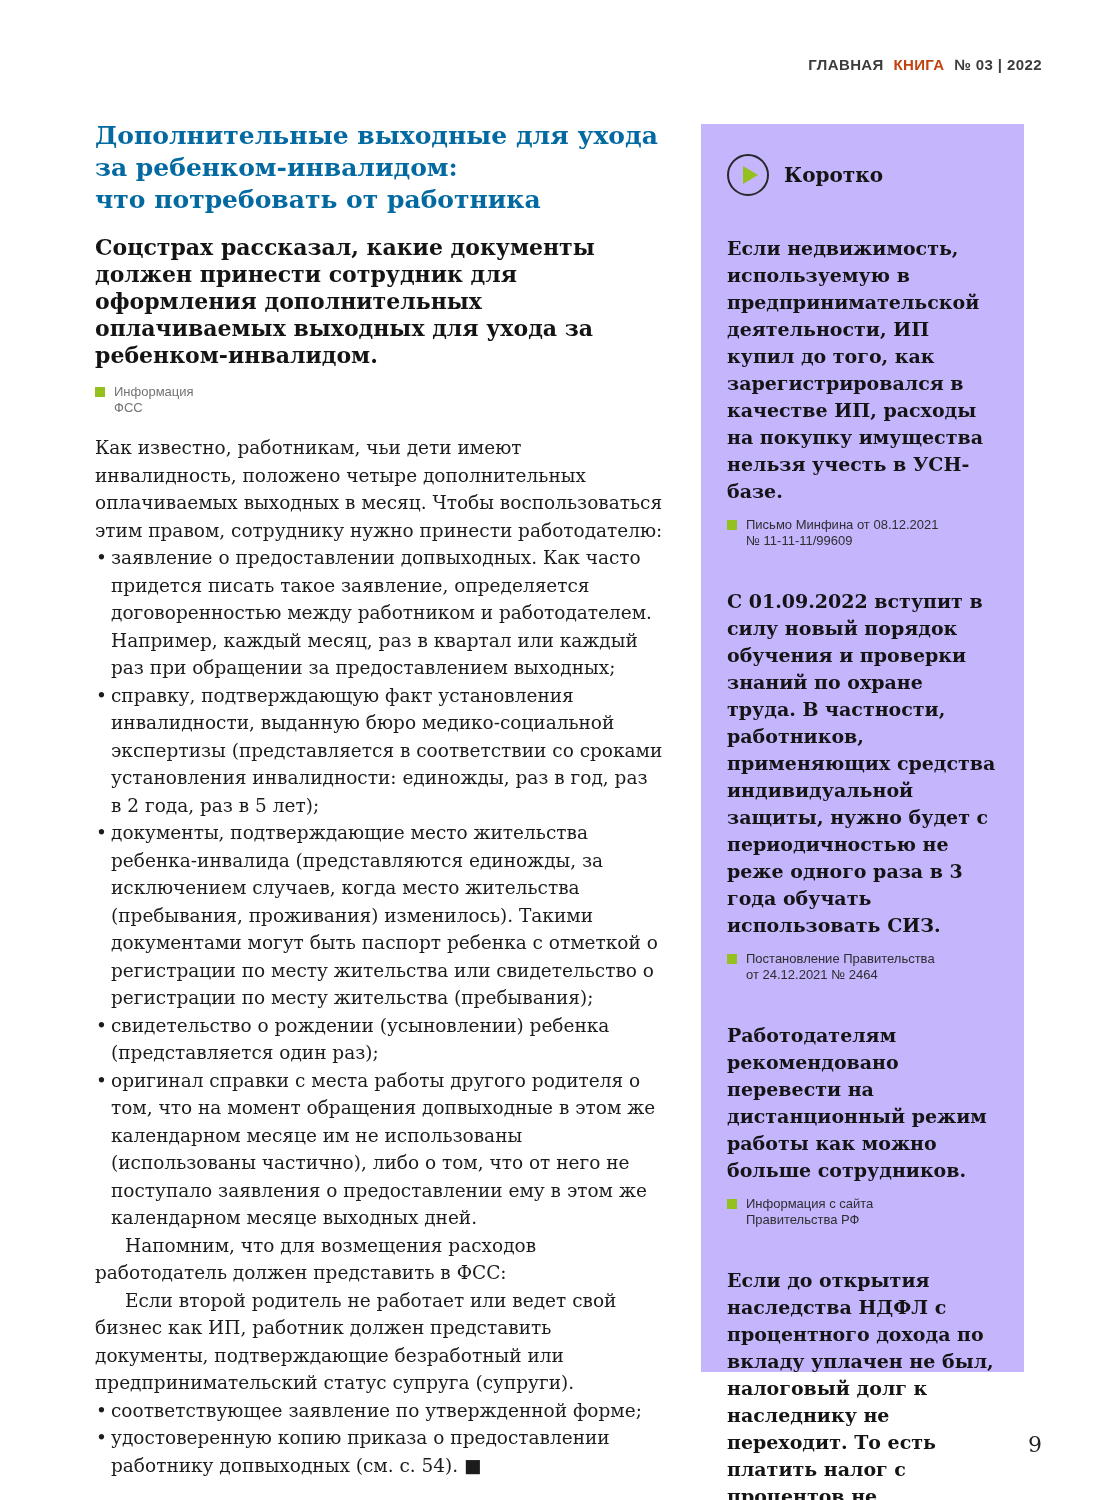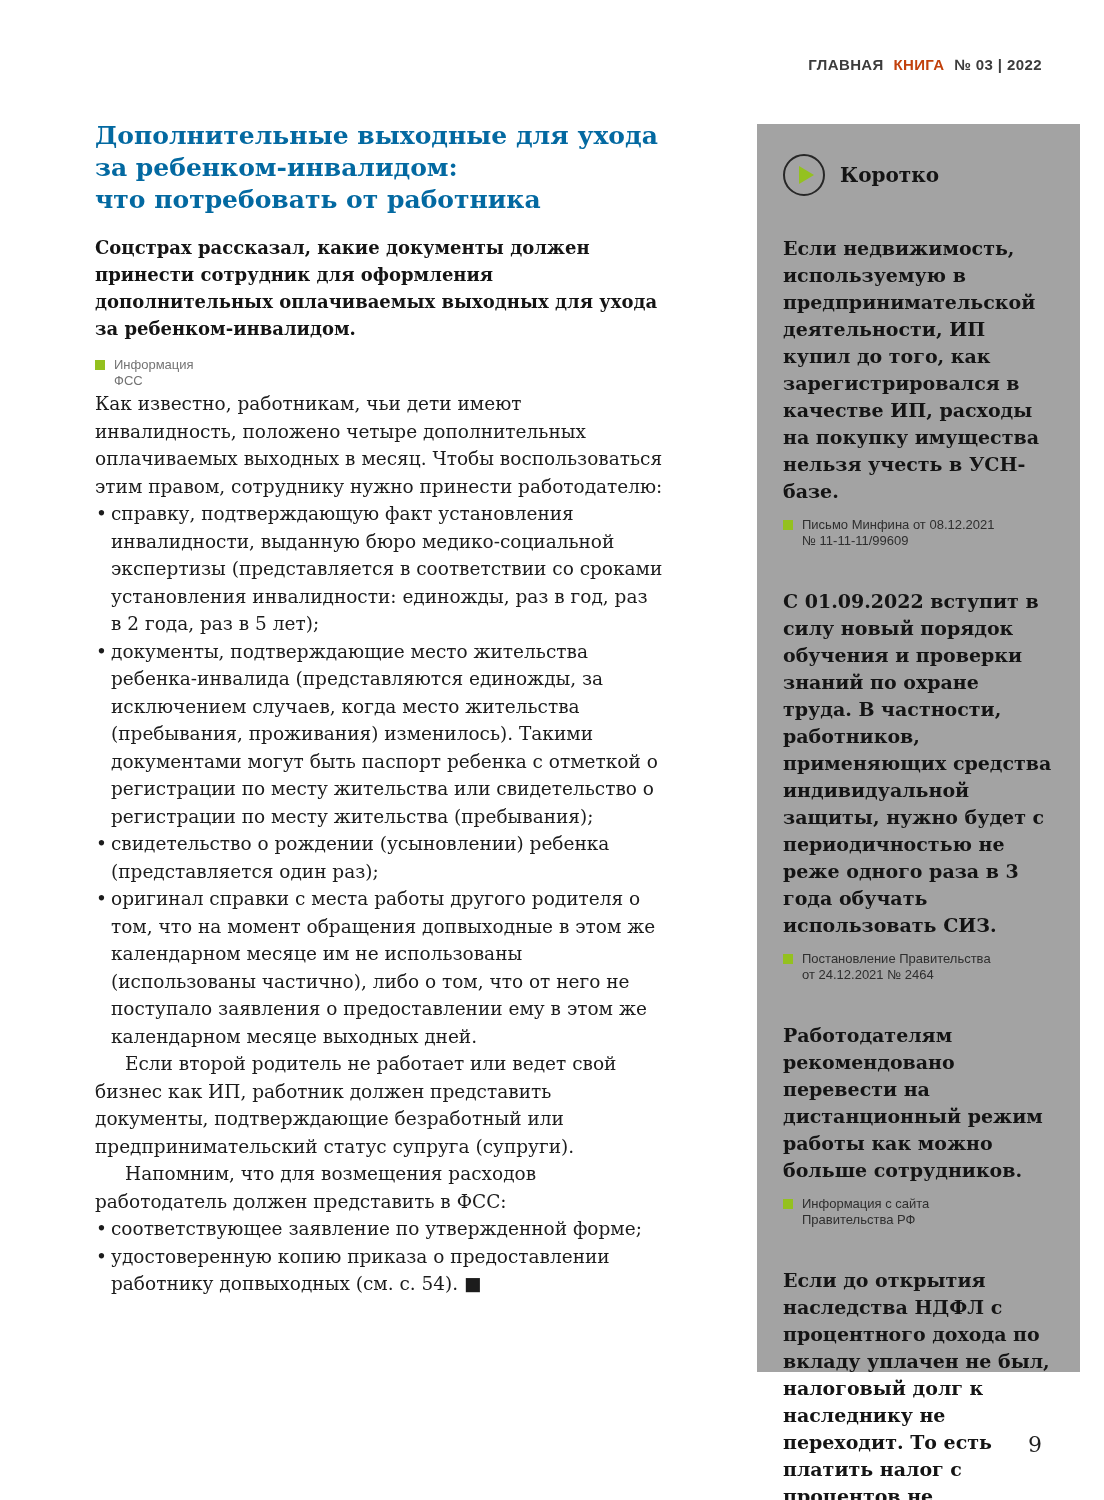--- a/index.html
+++ b/index.html
@@ -17,37 +17,37 @@
     font-weight:bold; font-size:15px; letter-spacing:0.4px; color:#3c3c3c;
     white-space:nowrap;
   }
   .header .brand-green { color:#c2410c; }
   .header span { margin-left:5px; }
   .header span:first-child { margin-left:0; }
 
   
   .main { position:absolute; left:95px; top:120px; width:568px; }
   .title { font-size:25px; font-weight:bold; line-height:32px; color:#0369a1; }
-  .lead { margin-top:18px; font-size:18px; font-weight:bold; line-height:27px; color:#141414; }
+  .lead { margin-top:18px; font-size:22px; font-weight:bold; line-height:27px; color:#141414; }
   .source-row {
     display:flex; gap:9px; margin-top:15px;
     font-family:"Liberation Sans", sans-serif; font-size:13px; line-height:16px; color:#737373;
   }
   .green-sq { width:10px; height:10px; background:#94c11f; margin-top:3px; flex:none; }
   .pre { white-space:pre-line; }
-  .body { margin-top:1px; font-size:18.5px; line-height:27.5px; color:#1c1c1c; }
+  .body { margin-top:18px; font-size:18.5px; line-height:27.5px; color:#1c1c1c; }
   ul.bullets { list-style:none; }
   ul.bullets li { position:relative; padding-left:16px; }
   ul.bullets li::before { content:"\2022"; position:absolute; left:1px; }
   .para-indent { text-indent:30px; }
 
   
   .sidebar {
-    position:absolute; left:757px; top:124px; width:323px; height:1248px;
-    background:#a3a3a3; padding:26px 26px 26px 26px;
+    position:absolute; left:701px; top:124px; width:323px; height:1248px;
+    background:#c4b5fd; padding:26px 26px 26px 26px;
   }
   .sb-head { display:flex; align-items:center; gap:15px; margin-top:4px; }
   .play-circle {
     width:42px; height:42px; border:2.5px solid #272727; border-radius:50%;
     display:flex; align-items:center; justify-content:center; flex:none; background:transparent;
   }
   .play-tri {
     width:0; height:0;
     border-left:15px solid #94c11f;
     border-top:9px solid transparent; border-bottom:9px solid transparent;
@@ -89,27 +89,28 @@
 
     <div class="source-row">
       <span class="green-sq"></span>
       <span class="pre">Информация
 ФСС</span>
     </div>
 
     <div class="body">
       <div>Как известно, работникам, чьи дети имеют инвалидность, положено четыре дополнительных оплачиваемых выходных в месяц. Чтобы воспользоваться этим правом, сотруднику нужно принести работодателю:</div>
       <ul class="bullets">
+        <li>заявление о предоставлении допвыходных. Как часто придется писать такое заявление, определяется договоренностью между работником и работодателем. Например, каждый месяц, раз в квартал или каждый раз при обращении за предоставлением выходных;</li>
         <li>справку, подтверждающую факт установления инвалидности, выданную бюро медико-социальной экспертизы (представляется в соответствии со сроками установления инвалидности: единожды, раз в год, раз в 2 года, раз в 5 лет);</li>
         <li>документы, подтверждающие место жительства ребенка-инвалида (представляются единожды, за исключением случаев, когда место жительства (пребывания, проживания) изменилось). Такими документами могут быть паспорт ребенка с отметкой о регистрации по месту жительства или свидетельство о регистрации по месту жительства (пребывания);</li>
         <li>свидетельство о рождении (усыновлении) ребенка (представляется один раз);</li>
         <li>оригинал справки с места работы другого родителя о том, что на момент обращения допвыходные в этом же календарном месяце им не использованы (использованы частично), либо о том, что от него не поступало заявления о предоставлении ему в этом же календарном месяце выходных дней.</li>
       </ul>
+      <div class="para-indent">Напомним, что для возмещения расходов работодатель должен представить в ФСС:</div>
       <div class="para-indent">Если второй родитель не работает или ведет свой бизнес как ИП, работник должен представить документы, подтверждающие безработный или предпринимательский статус супруга (супруги).</div>
-      <div class="para-indent">Напомним, что для возмещения расходов работодатель должен представить в ФСС:</div>
       <ul class="bullets">
         <li>соответствующее заявление по утвержденной форме;</li>
         <li>удостоверенную копию приказа о предоставлении работнику допвыходных (см. с. 54). ■</li>
       </ul>
     </div>
   </div>
 
   <div class="sidebar">
     <div class="sb-head">
       <span class="play-circle">

